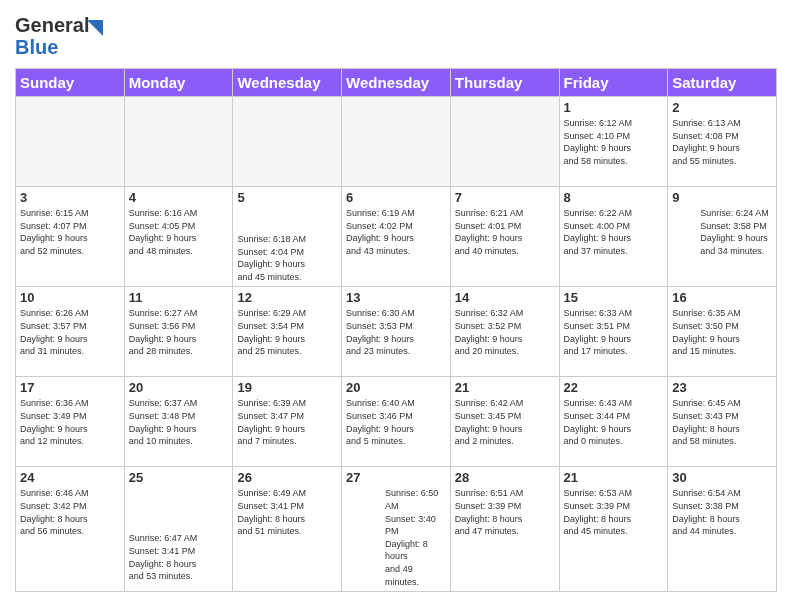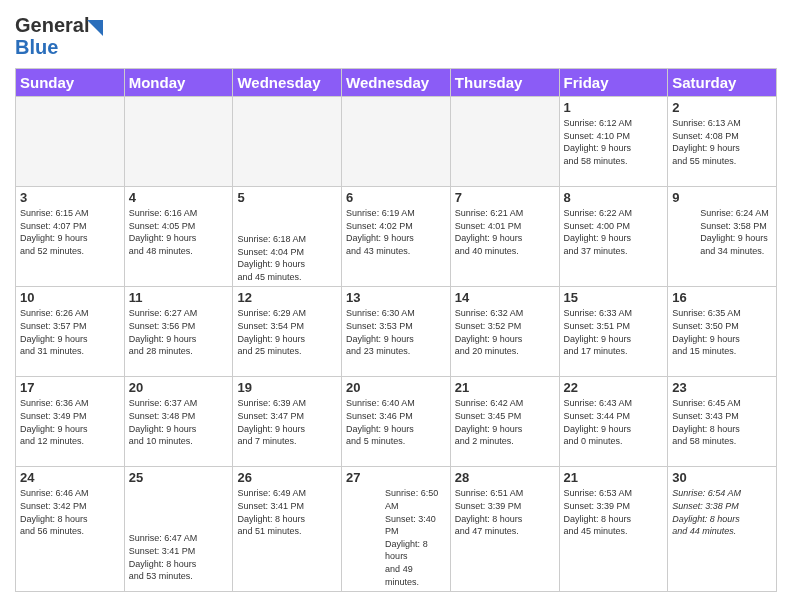--- a/index.html
+++ b/index.html
@@ -320,21 +320,21 @@
           </td>
           <td>
             <span class="day-number">21</span>
             <div class="day-info" style="white-space: pre-line;">Sunrise: 6:53 AM
 Sunset: 3:39 PM
 Daylight: 8 hours
 and 45 minutes.</div>
           </td>
           <td>
             <span class="day-number">30</span>
-            <div class="day-info" style="white-space: pre-line; font-style: italic;">Sunrise: 6:54 AM
+            <div class="day-info" style="white-space: pre-line;">Sunrise: 6:54 AM
 Sunset: 3:38 PM
 Daylight: 8 hours
 and 44 minutes.</div>
           </td>
         </tr>
       </tbody>
   </table>
 </div>
 
 </body></html>

